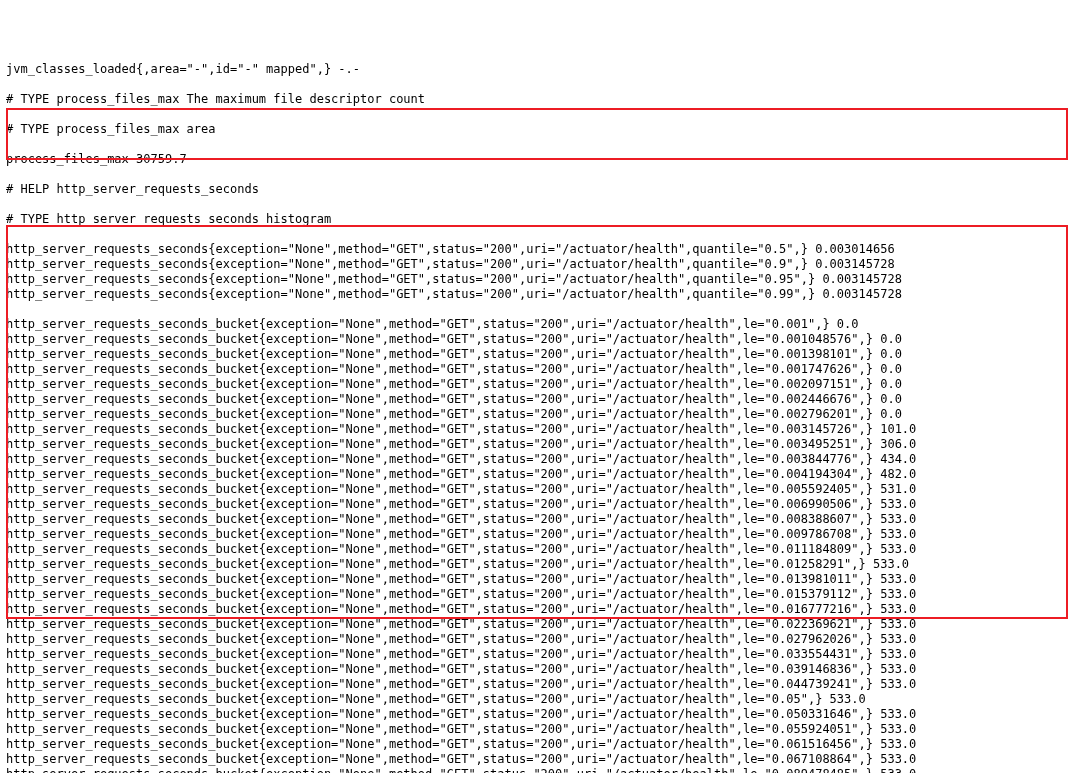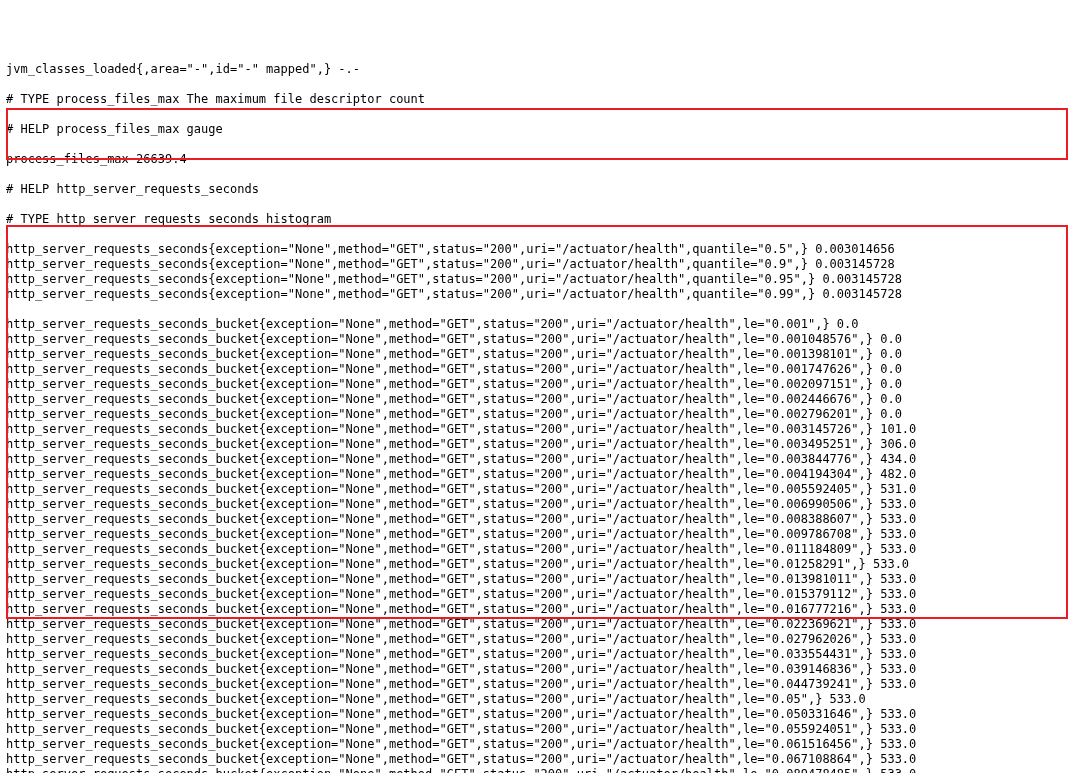--- a/index.html
+++ b/index.html
@@ -34,22 +34,22 @@
     pointer-events: none;
   }
 </style>
 </head>
 <body>
 
 
 
 <span class="line">jvm_classes_loaded{,area="-",id="-" mapped",} -.-</span>
 <span class="line"># TYPE process_files_max The maximum file descriptor count</span>
-<span class="line"># HELP process_files_max gauge</span>
-<span class="line">process_files_max 26639.4</span>
+<span class="line"># TYPE process_files_max area</span>
+<span class="line">process_files_max 30759.7</span>
 <span class="line"># HELP http_server_requests_seconds</span>
 <span class="line"># TYPE http_server_requests_seconds histogram</span>
 <div id="quantile-lines"><span class="line">http_server_requests_seconds{exception="None",method="GET",status="200",uri="/actuator/health",quantile="0.5",} 0.003014656</span><span class="line">http_server_requests_seconds{exception="None",method="GET",status="200",uri="/actuator/health",quantile="0.9",} 0.003145728</span><span class="line">http_server_requests_seconds{exception="None",method="GET",status="200",uri="/actuator/health",quantile="0.95",} 0.003145728</span><span class="line">http_server_requests_seconds{exception="None",method="GET",status="200",uri="/actuator/health",quantile="0.99",} 0.003145728</span></div>
 <div id="bucket-lines"><span class="line">http_server_requests_seconds_bucket{exception="None",method="GET",status="200",uri="/actuator/health",le="0.001",} 0.0</span><span class="line">http_server_requests_seconds_bucket{exception="None",method="GET",status="200",uri="/actuator/health",le="0.001048576",} 0.0</span><span class="line">http_server_requests_seconds_bucket{exception="None",method="GET",status="200",uri="/actuator/health",le="0.001398101",} 0.0</span><span class="line">http_server_requests_seconds_bucket{exception="None",method="GET",status="200",uri="/actuator/health",le="0.001747626",} 0.0</span><span class="line">http_server_requests_seconds_bucket{exception="None",method="GET",status="200",uri="/actuator/health",le="0.002097151",} 0.0</span><span class="line">http_server_requests_seconds_bucket{exception="None",method="GET",status="200",uri="/actuator/health",le="0.002446676",} 0.0</span><span class="line">http_server_requests_seconds_bucket{exception="None",method="GET",status="200",uri="/actuator/health",le="0.002796201",} 0.0</span><span class="line">http_server_requests_seconds_bucket{exception="None",method="GET",status="200",uri="/actuator/health",le="0.003145726",} 101.0</span><span class="line">http_server_requests_seconds_bucket{exception="None",method="GET",status="200",uri="/actuator/health",le="0.003495251",} 306.0</span><span class="line">http_server_requests_seconds_bucket{exception="None",method="GET",status="200",uri="/actuator/health",le="0.003844776",} 434.0</span><span class="line">http_server_requests_seconds_bucket{exception="None",method="GET",status="200",uri="/actuator/health",le="0.004194304",} 482.0</span><span class="line">http_server_requests_seconds_bucket{exception="None",method="GET",status="200",uri="/actuator/health",le="0.005592405",} 531.0</span><span class="line">http_server_requests_seconds_bucket{exception="None",method="GET",status="200",uri="/actuator/health",le="0.006990506",} 533.0</span><span class="line">http_server_requests_seconds_bucket{exception="None",method="GET",status="200",uri="/actuator/health",le="0.008388607",} 533.0</span><span class="line">http_server_requests_seconds_bucket{exception="None",method="GET",status="200",uri="/actuator/health",le="0.009786708",} 533.0</span><span class="line">http_server_requests_seconds_bucket{exception="None",method="GET",status="200",uri="/actuator/health",le="0.011184809",} 533.0</span><span class="line">http_server_requests_seconds_bucket{exception="None",method="GET",status="200",uri="/actuator/health",le="0.01258291",} 533.0</span><span class="line">http_server_requests_seconds_bucket{exception="None",method="GET",status="200",uri="/actuator/health",le="0.013981011",} 533.0</span><span class="line">http_server_requests_seconds_bucket{exception="None",method="GET",status="200",uri="/actuator/health",le="0.015379112",} 533.0</span><span class="line">http_server_requests_seconds_bucket{exception="None",method="GET",status="200",uri="/actuator/health",le="0.016777216",} 533.0</span><span class="line">http_server_requests_seconds_bucket{exception="None",method="GET",status="200",uri="/actuator/health",le="0.022369621",} 533.0</span><span class="line">http_server_requests_seconds_bucket{exception="None",method="GET",status="200",uri="/actuator/health",le="0.027962026",} 533.0</span><span class="line">http_server_requests_seconds_bucket{exception="None",method="GET",status="200",uri="/actuator/health",le="0.033554431",} 533.0</span><span class="line">http_server_requests_seconds_bucket{exception="None",method="GET",status="200",uri="/actuator/health",le="0.039146836",} 533.0</span><span class="line">http_server_requests_seconds_bucket{exception="None",method="GET",status="200",uri="/actuator/health",le="0.044739241",} 533.0</span><span class="line">http_server_requests_seconds_bucket{exception="None",method="GET",status="200",uri="/actuator/health",le="0.05",} 533.0</span><span class="line">http_server_requests_seconds_bucket{exception="None",method="GET",status="200",uri="/actuator/health",le="0.050331646",} 533.0</span><span class="line">http_server_requests_seconds_bucket{exception="None",method="GET",status="200",uri="/actuator/health",le="0.055924051",} 533.0</span><span class="line">http_server_requests_seconds_bucket{exception="None",method="GET",status="200",uri="/actuator/health",le="0.061516456",} 533.0</span><span class="line">http_server_requests_seconds_bucket{exception="None",method="GET",status="200",uri="/actuator/health",le="0.067108864",} 533.0</span><span class="line">http_server_requests_seconds_bucket{exception="None",method="GET",status="200",uri="/actuator/health",le="0.089478485",} 533.0</span></div>
 
 
 <div class="box1"></div>
 <div class="box2"></div>
 
 

